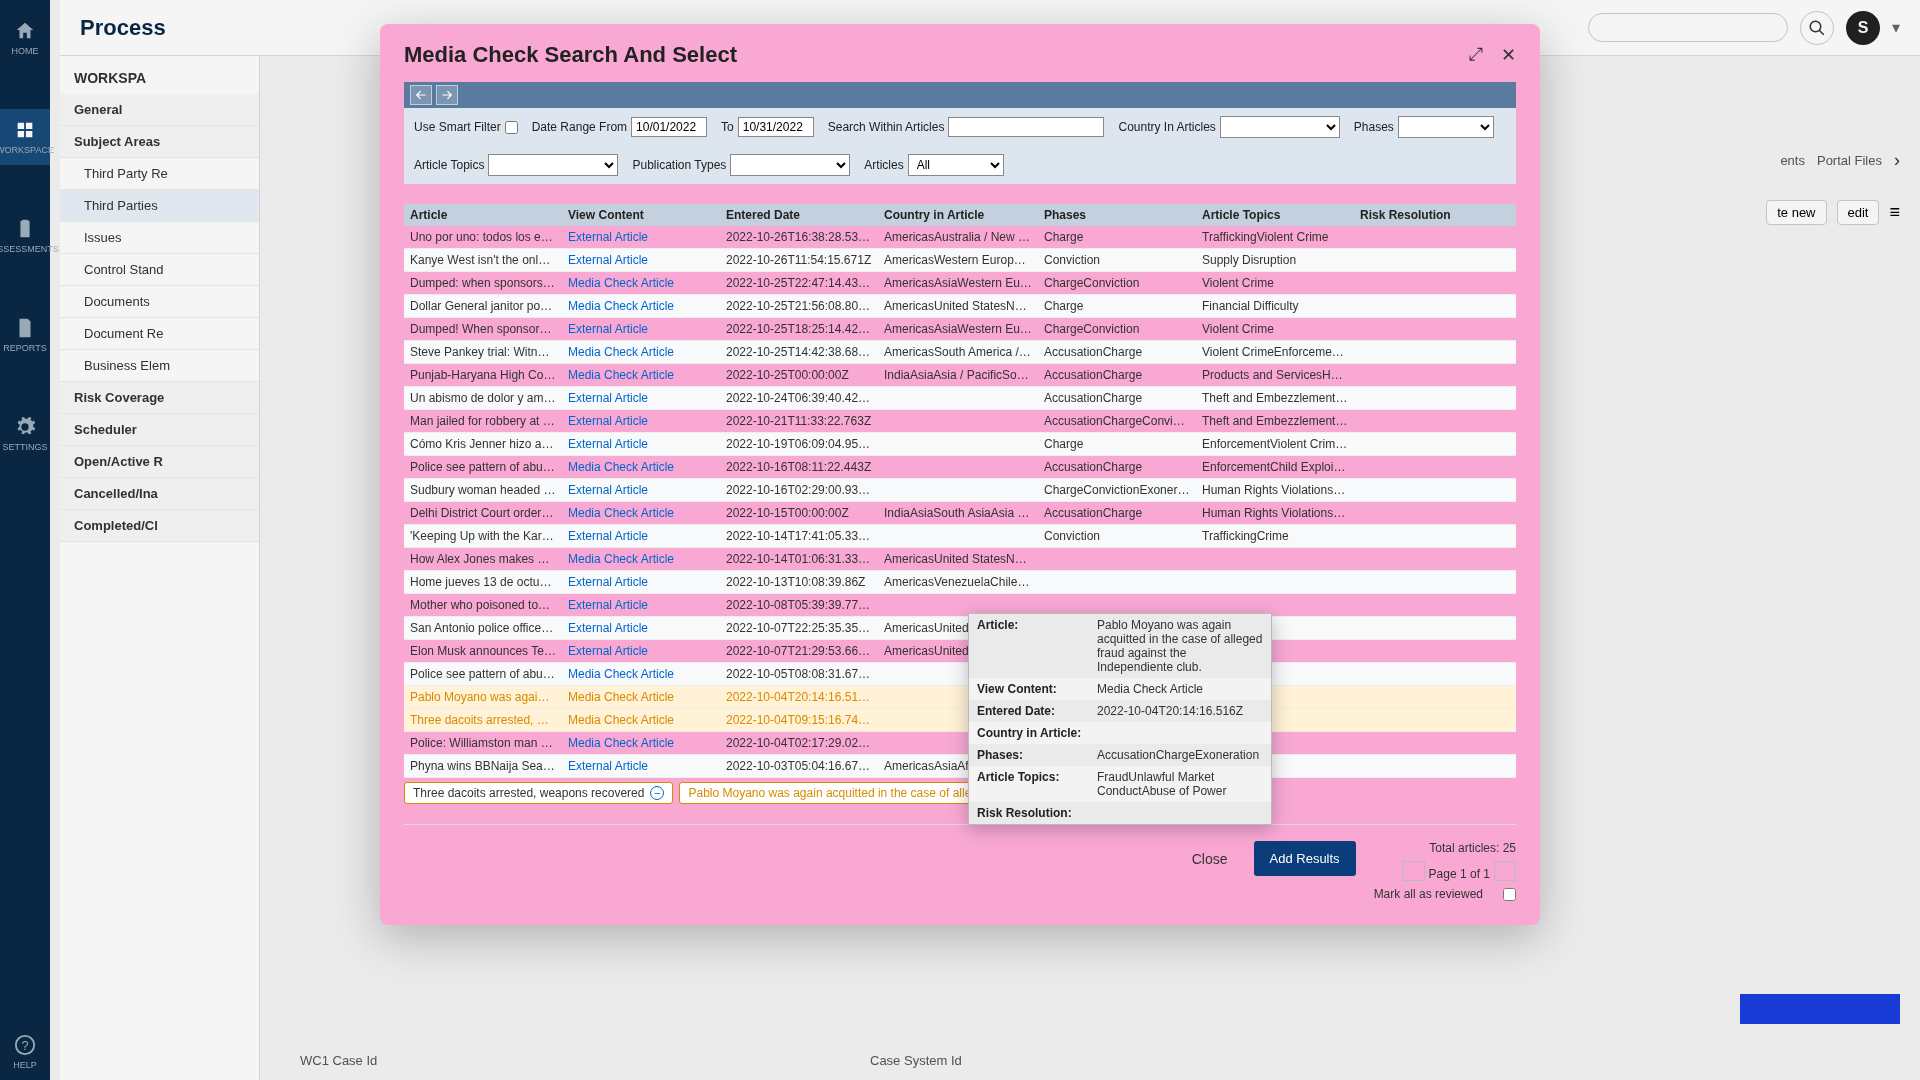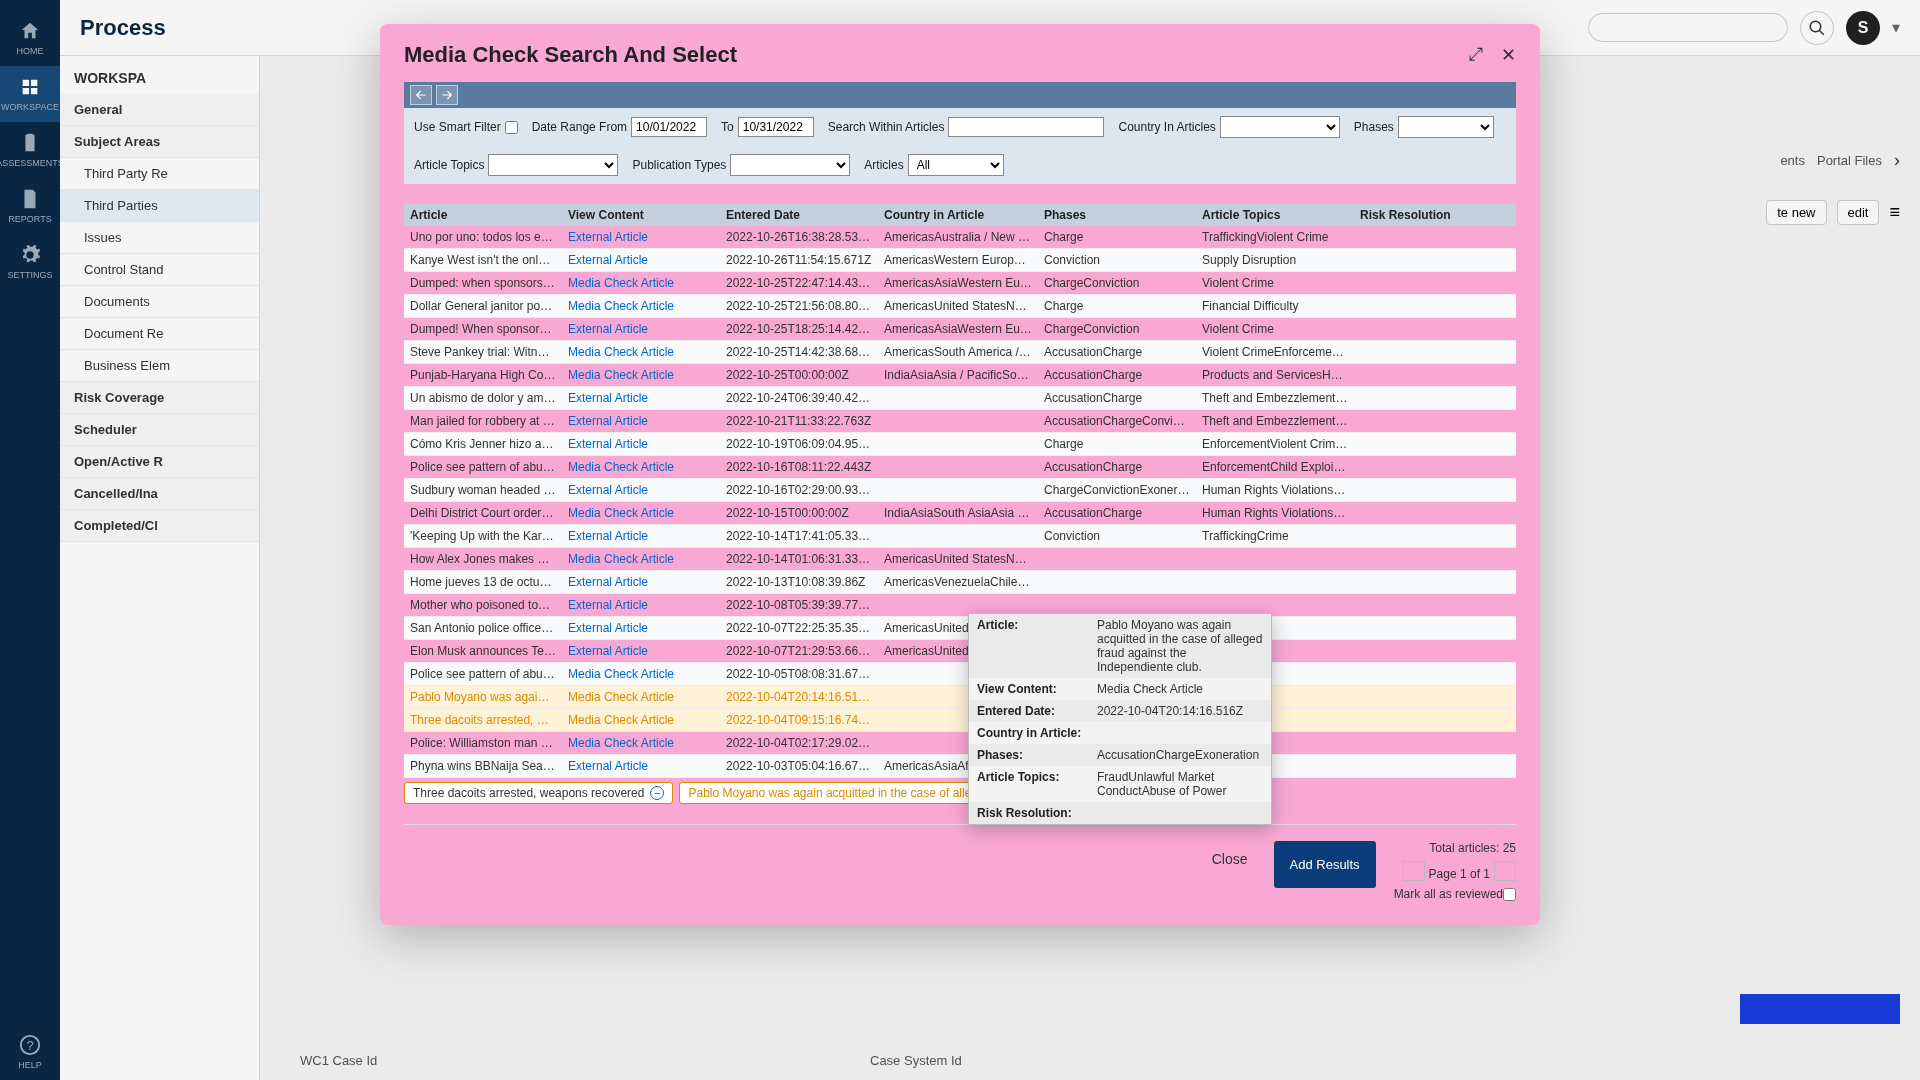--- a/index.html
+++ b/index.html
@@ -1,22 +1,22 @@
 <!DOCTYPE html>
 <html><head>
 <meta charset="utf-8">
 <style>
 * { box-sizing: border-box; margin: 0; padding: 0; font-family: Arial, sans-serif; }
 body { background: #f5f5f5; overflow: hidden; width: 1920px; height: 1080px; position: relative; }
 
 
 .nav-rail {
-  position: absolute; left: 0; top: 0; width: 60px; height: 100%;
+  position: absolute; left: 0; top: 0; width: 50px; height: 100%;
   background: #0a2845; color: #a0b0c0; display: flex; flex-direction: column;
-  align-items: center; padding-top: 10px; font-size: 9px;
+  align-items: center; padding-top: 10px; font-size: 9px; gap: 43px;
 }
 .nav-rail .nav-item { display: flex; flex-direction: column; align-items: center; padding: 10px 0; cursor: pointer; width: 100%; }
 .nav-rail .nav-item svg { width: 22px; height: 22px; fill: #a0b0c0; margin-bottom: 4px; }
 .nav-rail .nav-item.active { background: #184a7a; }
 .nav-rail .nav-item.active svg { fill: #fff; }
 .nav-rail .spacer { flex: 1; }
 
 
 .bg-header {
   position: absolute; left: 60px; top: 0; right: 0; height: 56px;
@@ -109,25 +109,25 @@
   width: 14px; height: 14px; border: 1.5px solid #0066cc; border-radius: 50%;
   display: inline-flex; align-items: center; justify-content: center;
   color: #0066cc; font-size: 11px; line-height: 1; cursor: pointer;
 }
 
 .modal-foot {
   margin: 20px 24px 24px; border-top: 1px solid #ddd; padding-top: 16px;
   display: flex; justify-content: flex-end; align-items: flex-start; gap: 18px;
 }
 .modal-foot .close-btn { color: #333; font-size: 14px; cursor: pointer; background: none; border: none; padding: 10px 8px; }
-.modal-foot .add-btn { background: #0a3d7a; color: #fff; font-size: 13px; border: none; padding: 16px 16px; border-radius: 3px; cursor: pointer; }
+.modal-foot .add-btn { background: #0a3d7a; color: #fff; font-size: 13px; border: none; padding: 10px 16px; border-radius: 3px; cursor: pointer; }
 .modal-foot .pager { font-size: 12px; color: #333; display: flex; flex-direction: column; align-items: flex-end; gap: 6px; }
 .modal-foot .pager .pgctrl { display: flex; align-items: flex-end; gap: 4px; }
 .modal-foot .pager .pgctrl .pgbx { border: 1px solid #bbb; width: 22px; height: 20px; display: inline-block; }
-.modal-foot .pager .mark { display: flex; align-items: center; gap: 0; }
+.modal-foot .pager .mark { display: flex; align-items: center; gap: 20px; }
 
 
 .tooltip {
   position: absolute; background: #f3f3f3; border: 1px solid #bbb;
   box-shadow: 0 4px 18px rgba(0,0,0,0.25);
   font-size: 12px; width: 304px;
 }
 .tooltip .trow2 { display: flex; padding: 4px 8px; }
 .tooltip .trow2:nth-child(odd) { background: #eaeaea; }
 .tooltip .tlabel { width: 120px; font-weight: bold; color: #222; }

